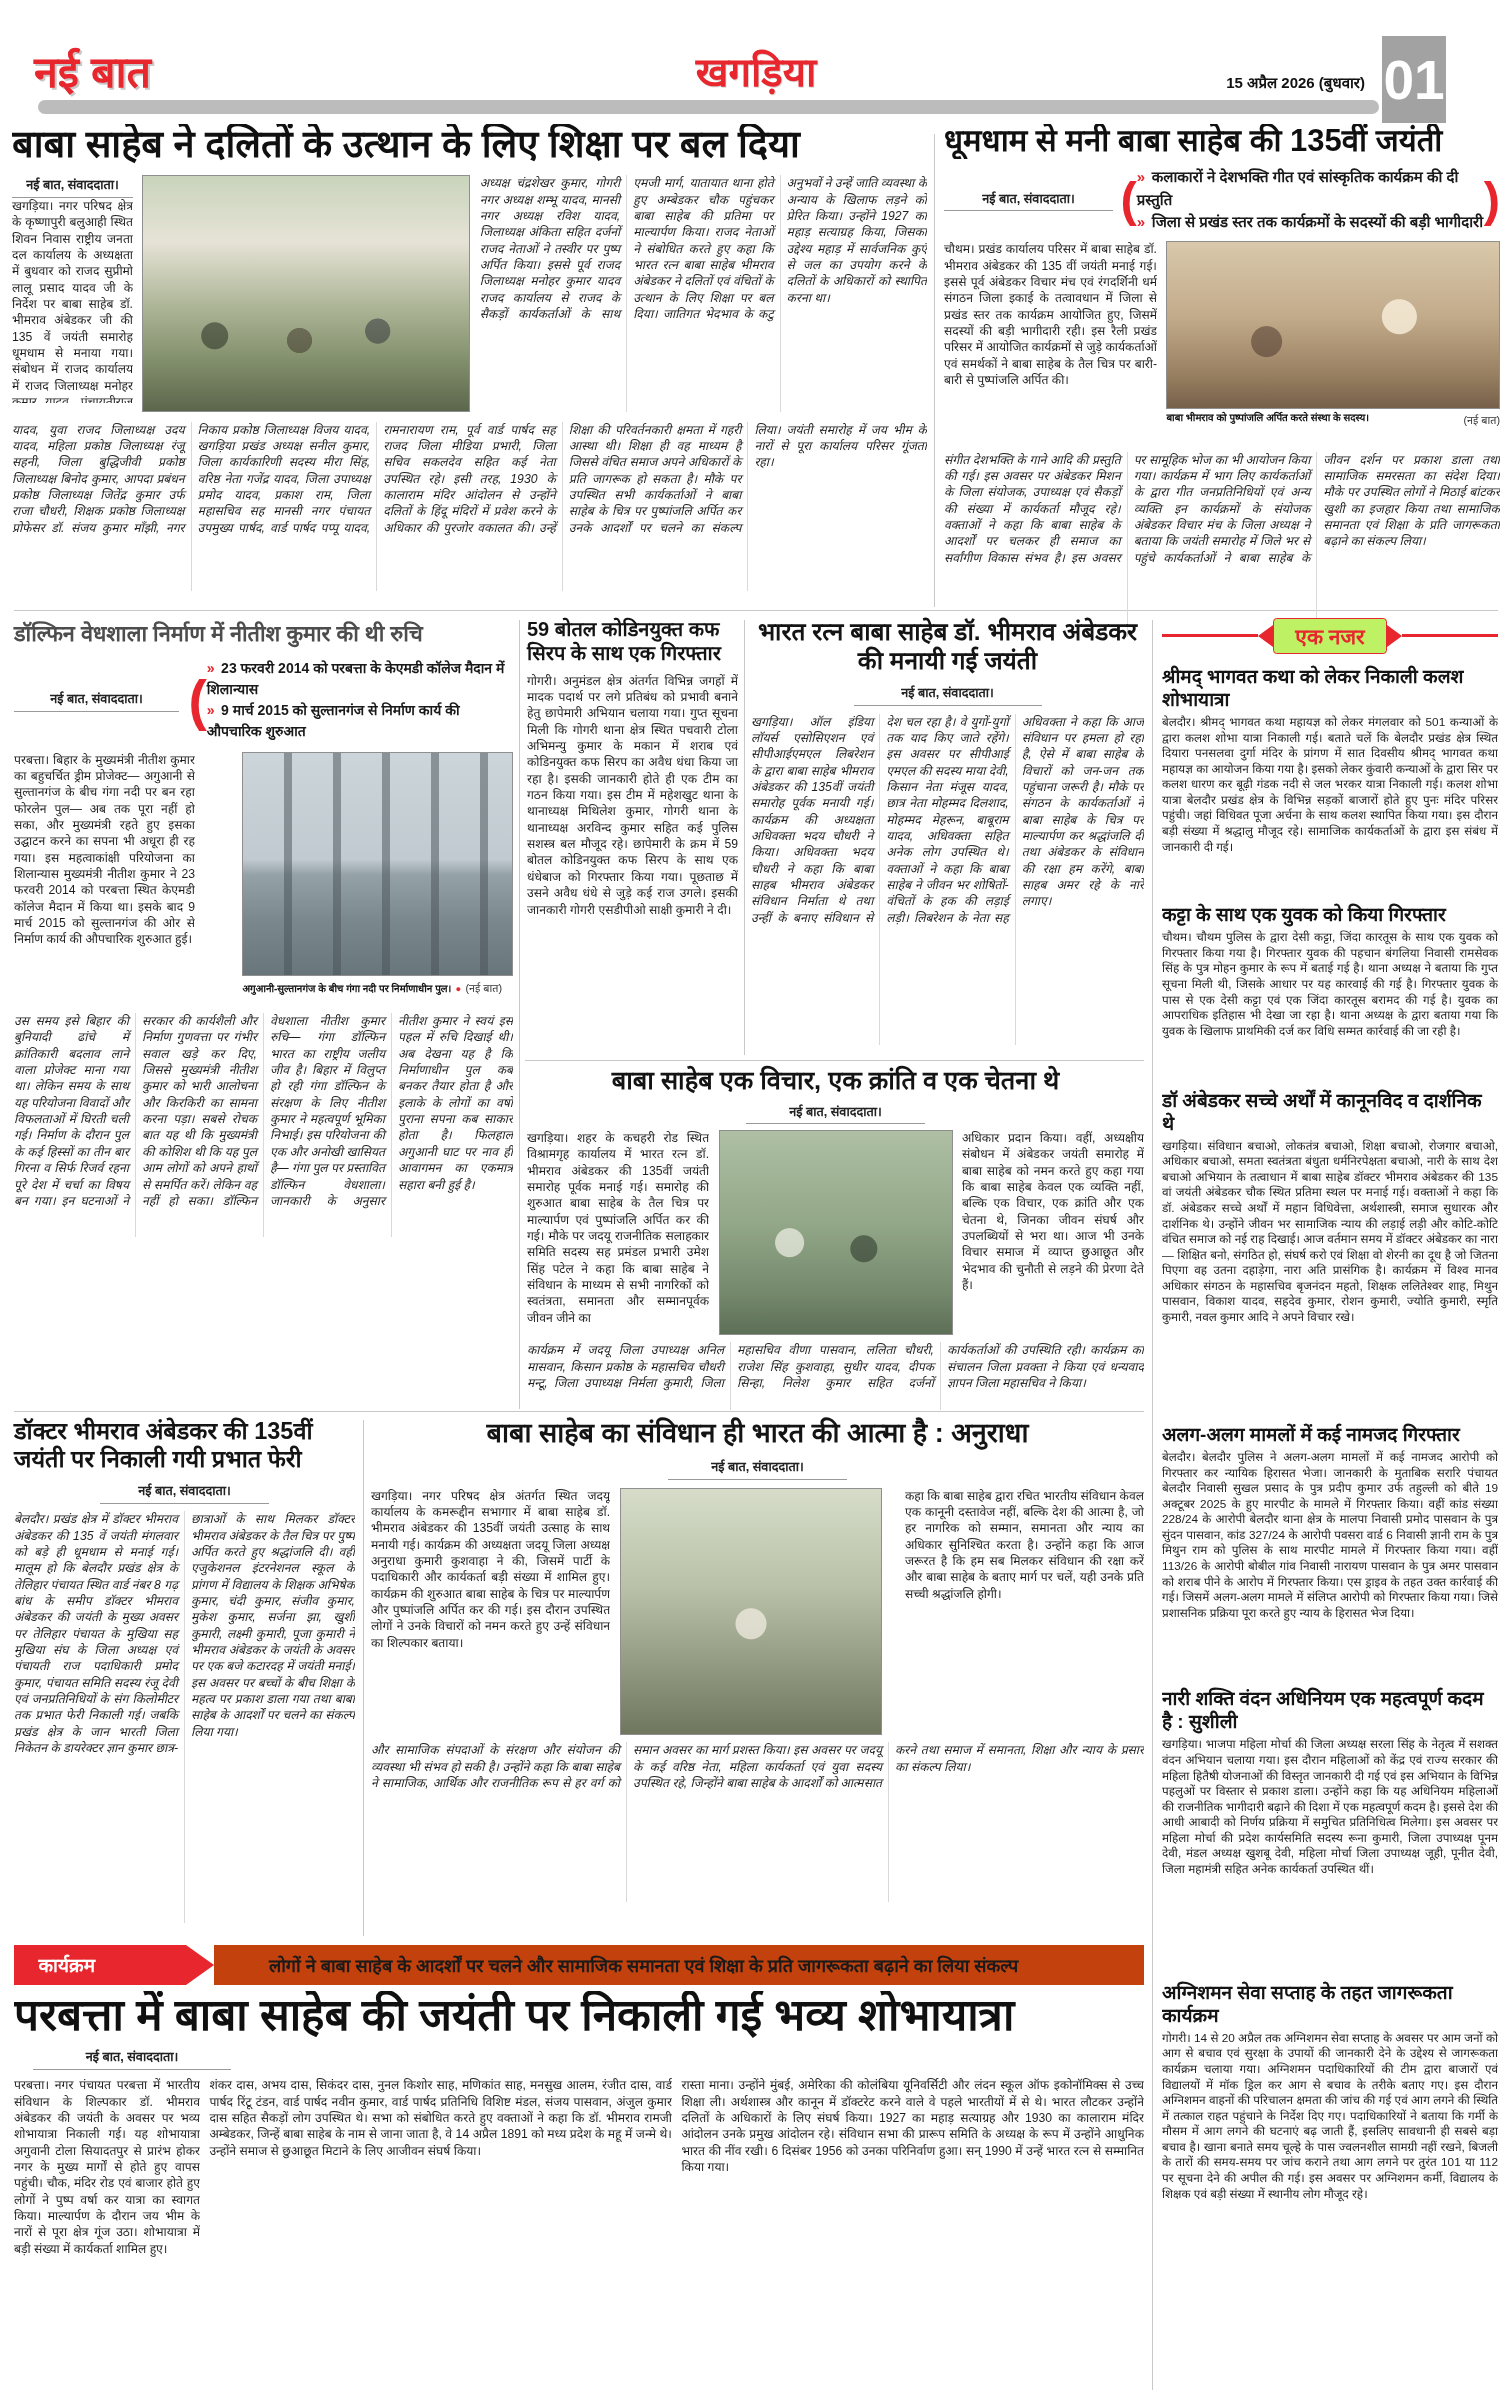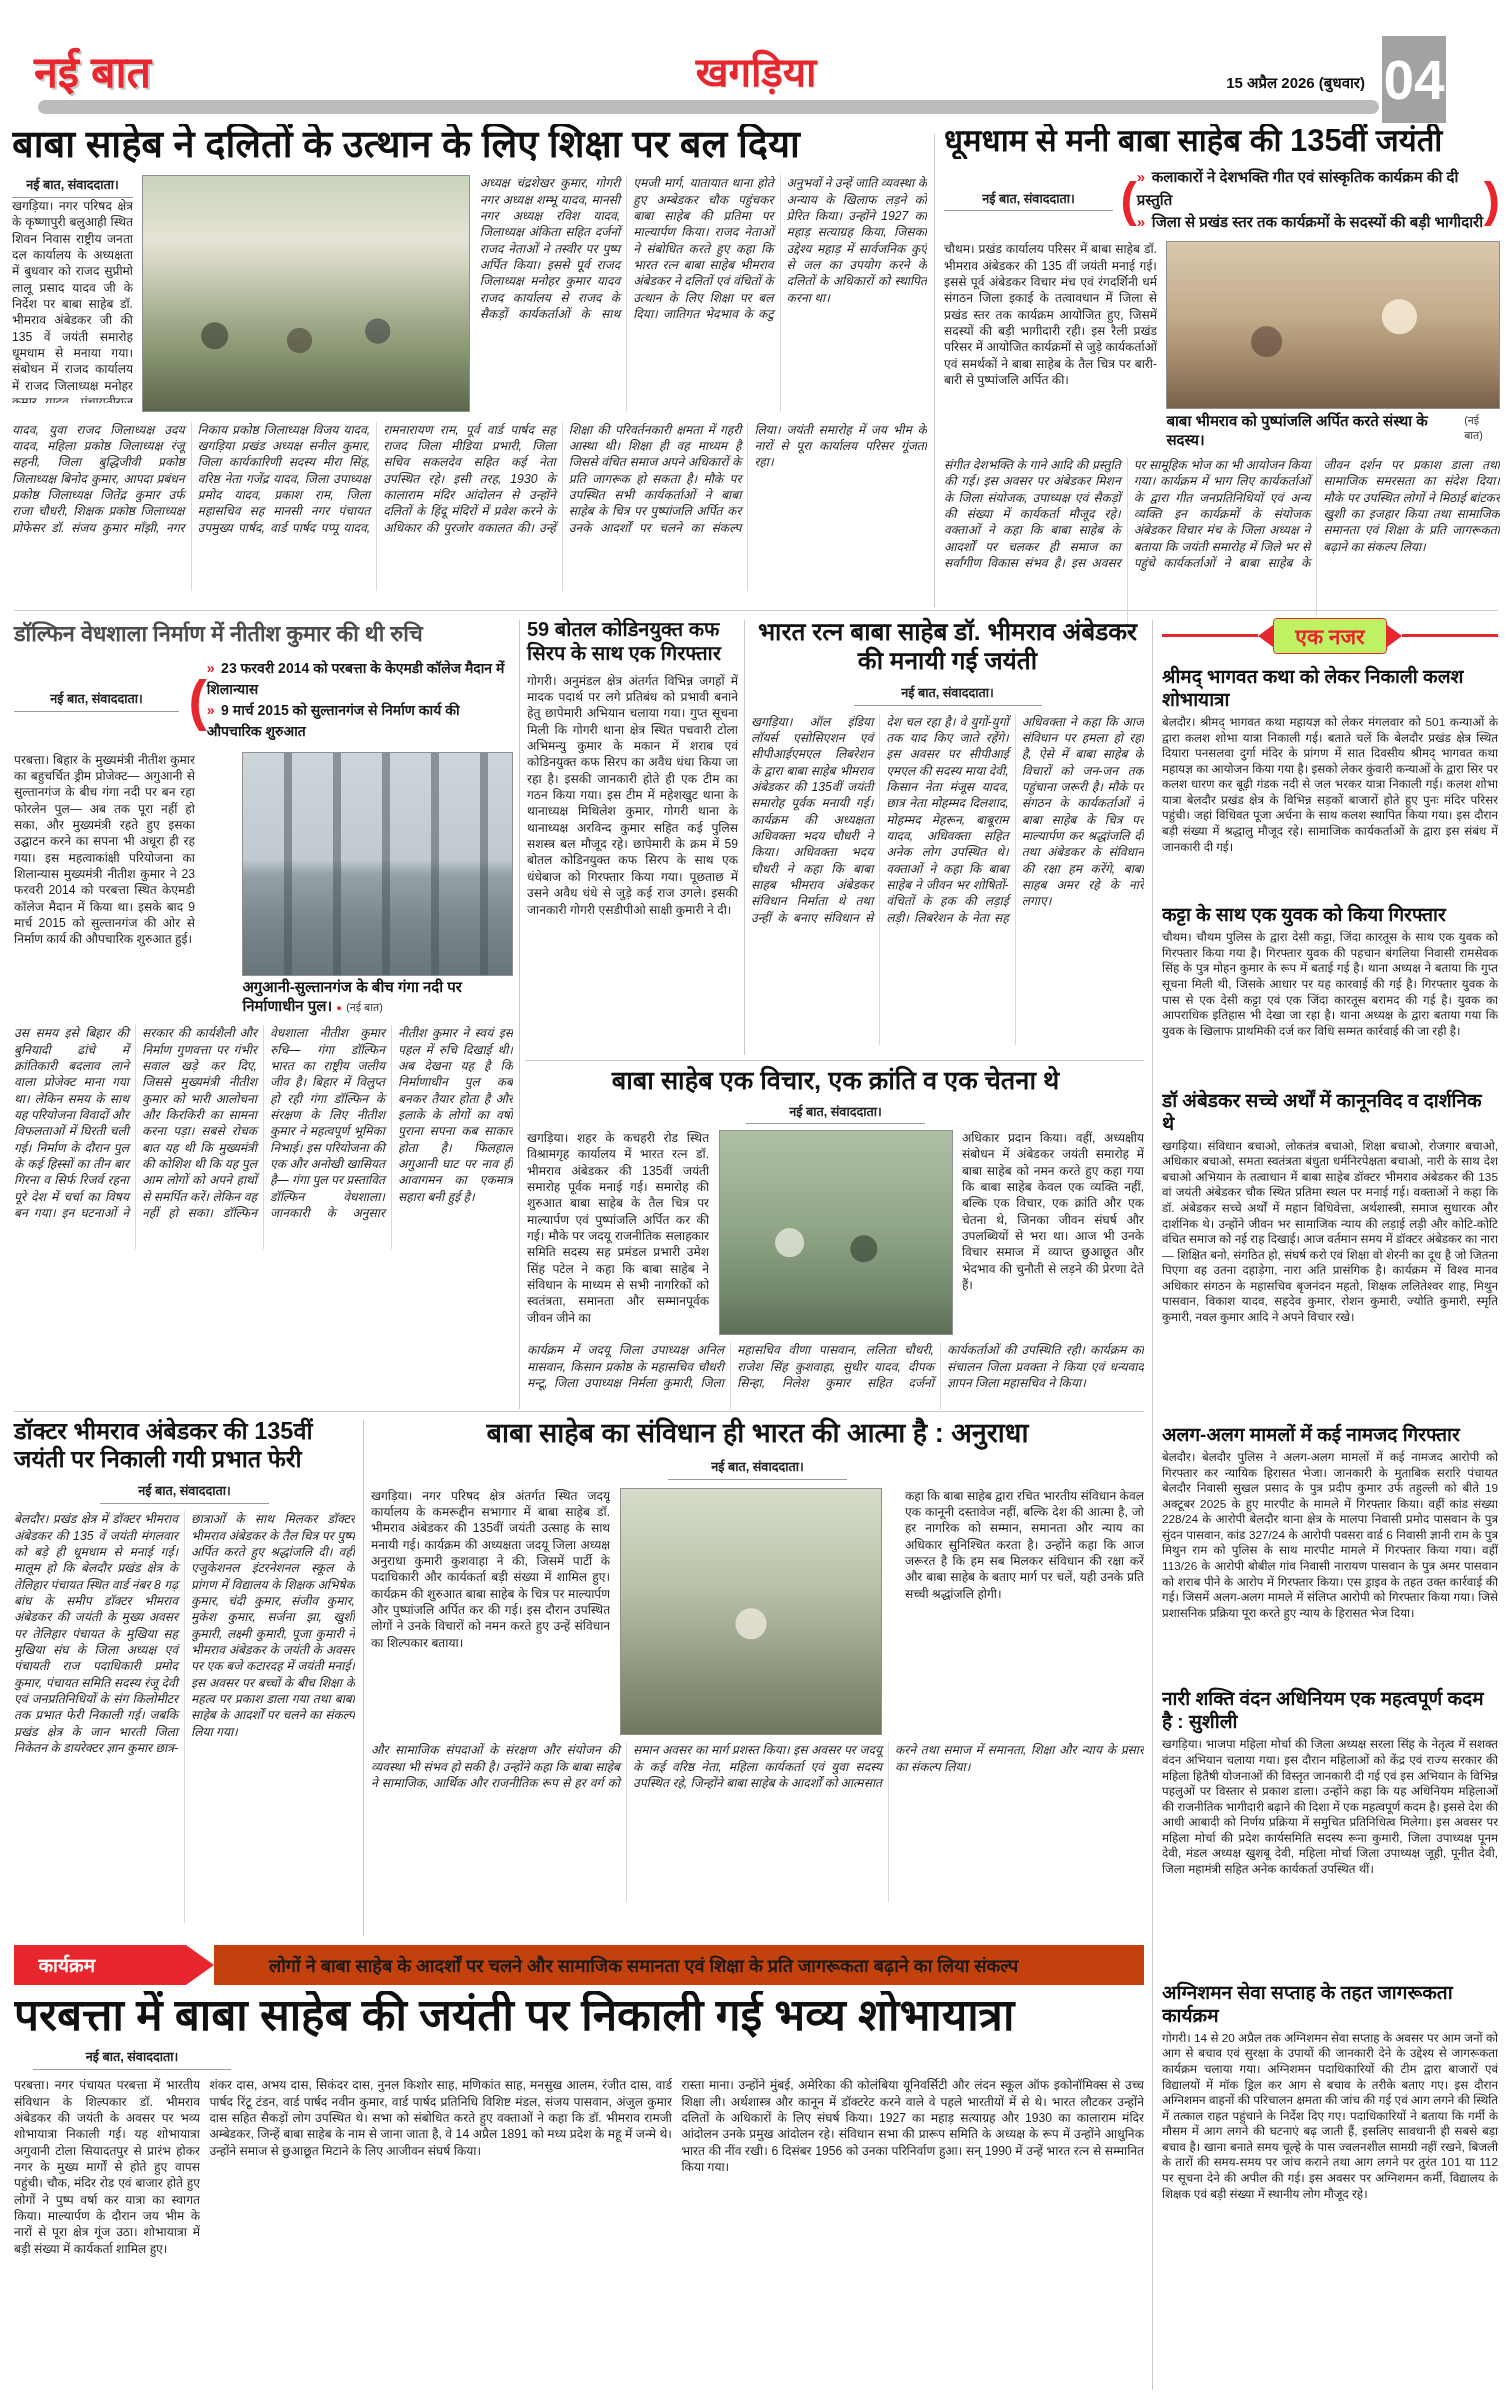--- a/index.html
+++ b/index.html
@@ -59,21 +59,21 @@
           radial-gradient(circle at 62% 58%, rgba(30,40,30,.5) 0 13px, transparent 14px),
           linear-gradient(180deg,#aebfa4 0%,#93a888 45%,#74886c 80%,#5d7057 100%); }
   .ph-hall { background:
           radial-gradient(circle at 50% 55%, rgba(245,240,230,.7) 0 15px, transparent 16px),
           linear-gradient(180deg,#d6dcc9 0%,#b9c2a8 40%,#8e977e 75%,#6f775f 100%); }
   .ph-crowd { background:
           radial-gradient(circle at 35% 50%, rgba(255,255,255,.75) 0 19px, transparent 20px),
           radial-gradient(circle at 70% 45%, rgba(30,50,110,.55) 0 17px, transparent 18px),
           linear-gradient(180deg,#c3cdd3 0%,#aab6bd 40%,#87939a 72%,#6a757c 100%); }
 
-  .cap { font-size:15px; font-weight:700; color:#141414; line-height:1.25; }
+  .cap { font-size:10px; font-weight:700; color:#141414; line-height:1.25; }
   .credit { font-size:10.8px; font-weight:400; color:#333; }
   .reddot { color:#e8262d; font-size:9.4px; }
 
   
   .nz-bar { display:flex; align-items:center; }
   .nz-rule { flex:1; height:2.8px; background:#e8262d; }
   .nz-badge { background:#bef264; border:1.9px solid #e8262d; color:#e8262d; font-weight:800;
               font-size:21px; padding:2.8px 21px; border-radius:3.8px; position:relative; }
   .tri { width:0; height:0; border-top:11.3px solid transparent; border-bottom:11.3px solid transparent; }
   .tri-l { border-right:15px solid #e8262d; }
@@ -89,21 +89,21 @@
                display:flex; align-items:center; padding-left:55px; flex:1; }
 </style>
 </head>
 <body>
 
 <div class="abs" style="left:0;top:0;width:1512px;height:122px;">
   <div class="abs paper-name" style="left:34px;top:41px;">नई बात</div>
   <div class="abs city-name" style="left:0;right:0;top:43px;">खगड़िया</div>
   <div class="abs mast-date" style="right:147px;top:72px;">15 अप्रैल 2026 (बुधवार)</div>
   <div class="abs graybar" style="left:38px;top:100px;width:1341px;height:14px;"></div>
-  <div class="abs pagenum" style="right:66px;top:36px;width:64px;height:87px;">04</div>
+  <div class="abs pagenum" style="right:66px;top:36px;width:64px;height:87px;">01</div>
 </div>
 
 <div class="vline" style="left:934px;top:134px;height:473px;"></div>
 <div class="hline" style="left:14px;top:610px;width:1484px;"></div>
 <div class="vline" style="left:519px;top:620px;height:789px;"></div>
 <div class="vline" style="left:744px;top:620px;height:435px;"></div>
 <div class="vline" style="left:1152px;top:620px;height:1770px;"></div>
 <div class="hline" style="left:525px;top:1060px;width:619px;"></div>
 <div class="hline" style="left:14px;top:1411px;width:1130px;"></div>
 <div class="vline" style="left:363px;top:1420px;height:516px;"></div>

